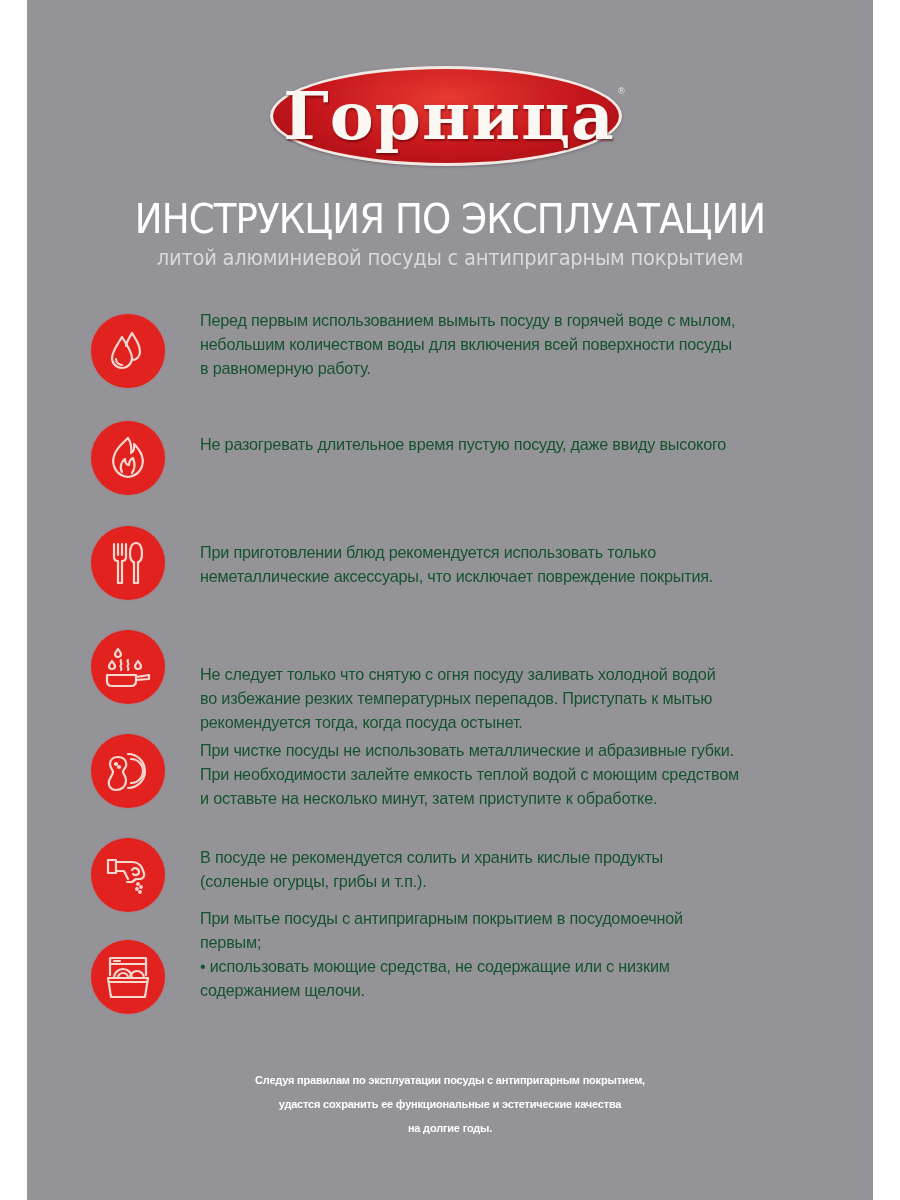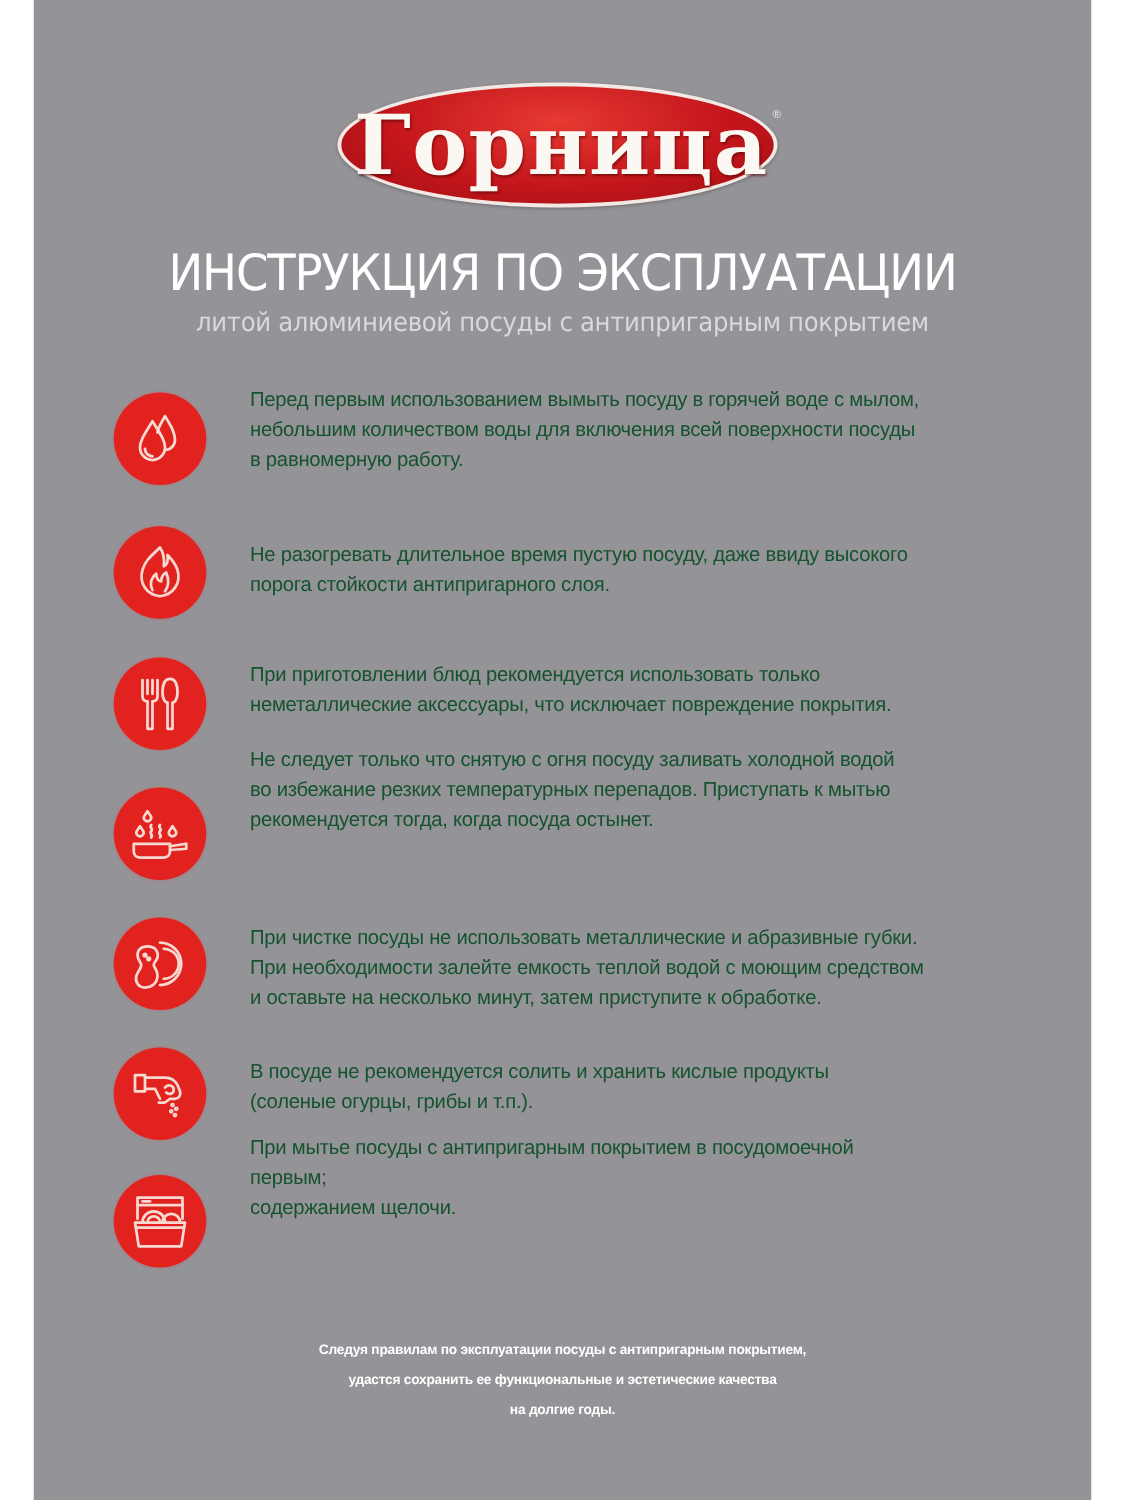--- a/index.html
+++ b/index.html
@@ -97,47 +97,46 @@
 </div>
 
 <div class="icon" style="top:421px;">
   <svg viewBox="0 0 52 52">
     <path d="M26 6 C20 12 14 16 12 24 C9 34 15 44 26 45 C37 44 43 34 40 24 C38 18 34 14 32 12 C33 18 31 20 29 21 C30 14 28 9 26 6 Z"></path>
     <path d="M20 40 C17 34 20 29 23 27 C23 31 25 33 27 33 C27 29 29 27 31 26 C33 31 33 37 30 41"></path>
   </svg>
 </div>
 <div class="para" style="top:432px;">
   <span class="line">Не разогревать длительное время пустую посуду, даже ввиду высокого</span>
-  <span class="line">порога стойкости антипригарного слоя.</span>
 </div>
 
 <div class="icon" style="top:526px;">
   <svg viewBox="0 0 52 52">
     <path d="M12 7 L12 20 C12 23 14 24 16 24 L16 46 L20 46 L20 24 C22 24 24 23 24 20 L24 7"></path>
     <path d="M16 7 L16 18 M20 7 L20 18"></path>
     <path d="M34 6 C29 6 28 12 28 17 C28 22 30 25 32 25 L32 46 L36 46 L36 25 C38 25 40 22 40 17 C40 12 39 6 34 6 Z"></path>
   </svg>
 </div>
-<div class="para" style="top:528px;">
+<div class="para" style="top:540px;">
   <span class="line">При приготовлении блюд рекомендуется использовать только</span>
   <span class="line">неметаллические аксессуары, что исключает повреждение покрытия.</span>
 </div>
 
 <div class="icon" style="top:630px;">
   <svg viewBox="0 0 52 52">
     <path d="M16 8 c-2 3 -3 4 -3 5 a3 3 0 0 0 6 0 c0 -1 -1 -2 -3 -5 Z"></path>
     <path d="M10 20 c-2 3 -3 4 -3 5 a3 3 0 0 0 6 0 c0 -1 -1 -2 -3 -5 Z"></path>
     <path d="M36 20 c-2 3 -3 4 -3 5 a3 3 0 0 0 6 0 c0 -1 -1 -2 -3 -5 Z"></path>
     <path d="M19 19 c-2 2 2 3 0 5 c-2 2 2 3 0 5"></path>
     <path d="M26 19 c-2 2 2 3 0 5 c-2 2 2 3 0 5"></path>
     <path d="M5 34 L34 34 L34 40 C34 43 32 45 29 45 L10 45 C7 45 5 43 5 40 Z"></path>
     <path d="M34 36 L47 34 L47 38 L34 39"></path>
   </svg>
 </div>
-<div class="para" style="top:596px;">
+<div class="para" style="top:662px;">
   <span class="line">Не следует только что снятую с огня посуду заливать холодной водой</span>
   <span class="line">во избежание резких температурных перепадов. Приступать к мытью</span>
   <span class="line">рекомендуется тогда, когда посуда остынет.</span>
 </div>
 
 <div class="icon" style="top:734px;">
   <svg viewBox="0 0 52 52">
     <path d="M26 9 A17 17 0 1 1 26 43"></path>
     <path d="M29 14 A12 12 0 0 1 29 38"></path>
     <path d="M16 12 C22 12 25 16 24 21 C23 24 21 25 21 27 C21 29 24 31 24 35 C24 42 19 45 14 45 C9 45 6 41 7 36 C8 32 11 30 11 27 C11 25 8 23 8 19 C8 15 11 12 16 12 Z"></path>
@@ -176,20 +175,21 @@
     <path d="M12 27 A9 9 0 0 1 30 27"></path>
     <path d="M16 27 A5 5 0 0 1 26 27"></path>
     <path d="M28 27 A7 7 0 0 1 42 27"></path>
     <path d="M6 27 L46 27 L43 46 L9 46 Z"></path>
     <path d="M7 31 L45 31"></path>
   </svg>
 </div>
 <div class="para" style="top:906px;">
   <span class="line">При мытье посуды с антипригарным покрытием в посудомоечной</span>
   <span class="line">первым;</span>
+  <span class="line">•  использовать моющие средства, не содержащие или с низким</span>
   <span class="line">содержанием щелочи.</span>
 </div>
 
 <div class="footer">
   <span class="line">Следуя правилам по эксплуатации посуды с антипригарным покрытием,</span>
   <span class="line">удастся сохранить ее функциональные и эстетические качества</span>
   <span class="line">на долгие годы.</span>
 </div>
 
 </body></html>

